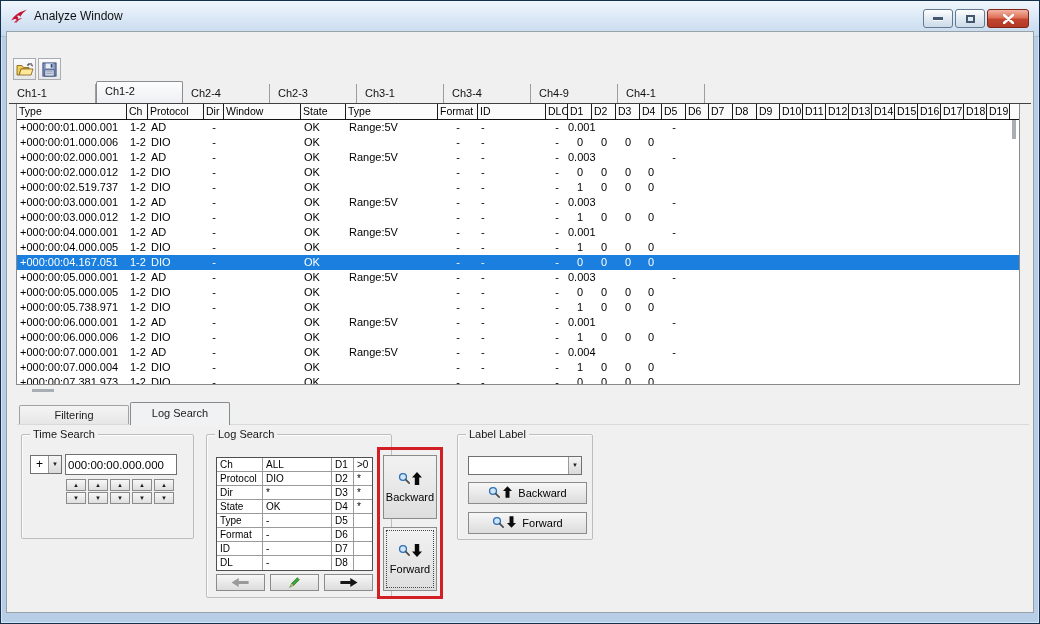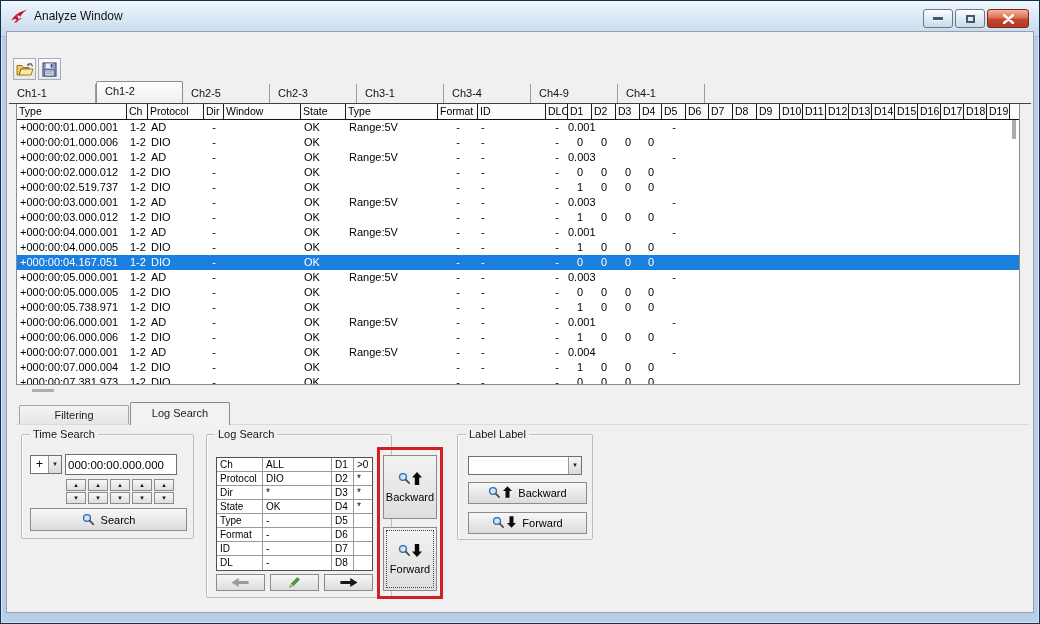--- a/index.html
+++ b/index.html
@@ -139,21 +139,21 @@
           <rect x="3" y="8.4" width="10" height="6.6" fill="#d3dbe7" stroke="#33477a" stroke-width="0.8"></rect>
           <line x1="4.5" y1="10.4" x2="11.5" y2="10.4" stroke="#8a94a8" stroke-width="0.8"></line>
           <line x1="4.5" y1="12.2" x2="11.5" y2="12.2" stroke="#8a94a8" stroke-width="0.8"></line>
         </svg>
       </div>
     </div>
 
     <div class="ctabbar" id="channel-tabs">
         <div class="ctab">Ch1-1</div>
         <div class="ctab active">Ch1-2</div>
-        <div class="ctab">Ch2-5</div>
+        <div class="ctab">Ch2-4</div>
         <div class="ctab">Ch2-3</div>
         <div class="ctab">Ch3-1</div>
         <div class="ctab">Ch3-4</div>
         <div class="ctab">Ch4-9</div>
         <div class="ctab">Ch4-1</div>
       </div>
     <div class="darkline"></div>
 
     <div class="tablebox">
       <div class="thead" id="thead">
@@ -768,27 +768,20 @@
           <button class="spin">▲</button>
           <button class="spin">▲</button>
           <button class="spin">▲</button>
           <button class="spin">▲</button>
           <button class="spin">▼</button>
           <button class="spin">▼</button>
           <button class="spin">▼</button>
           <button class="spin">▼</button>
           <button class="spin">▼</button>
         </div>
-      <div class="btn" id="search-btn">
-        <svg width="13" height="13" viewBox="0 0 14 14">
-          <circle cx="5.4" cy="5.4" r="3.7" fill="#cfe6f8" stroke="#2d6db5" stroke-width="1.4"></circle>
-          <line x1="8.3" y1="8.3" x2="12.2" y2="12.2" stroke="#4a4a4a" stroke-width="1.8" stroke-linecap="round"></line>
-        </svg>
-        <span>Search</span>
-      </div>
     </div>
 
     <div class="group" id="g-log">
       <span class="glabel">Log Search</span>
       <div class="crit" id="crit">
           <div class="crow">
             <div class="cc w1">Ch</div>
             <div class="cc w2">ALL</div>
             <div class="cc w3">D1</div>
             <div class="cc w4">&gt;0</div>

